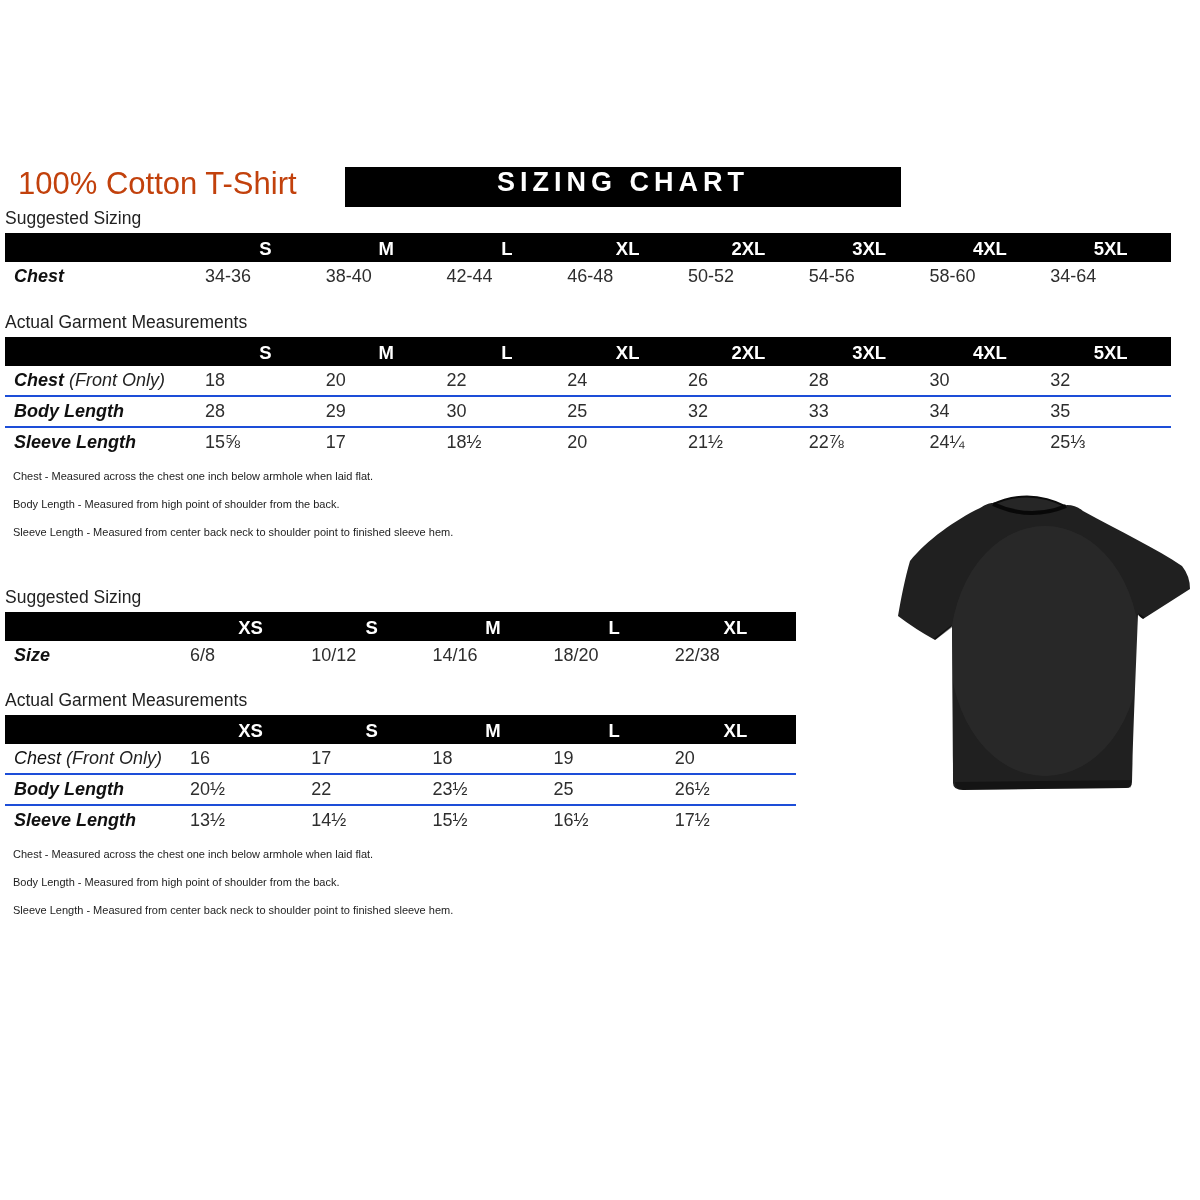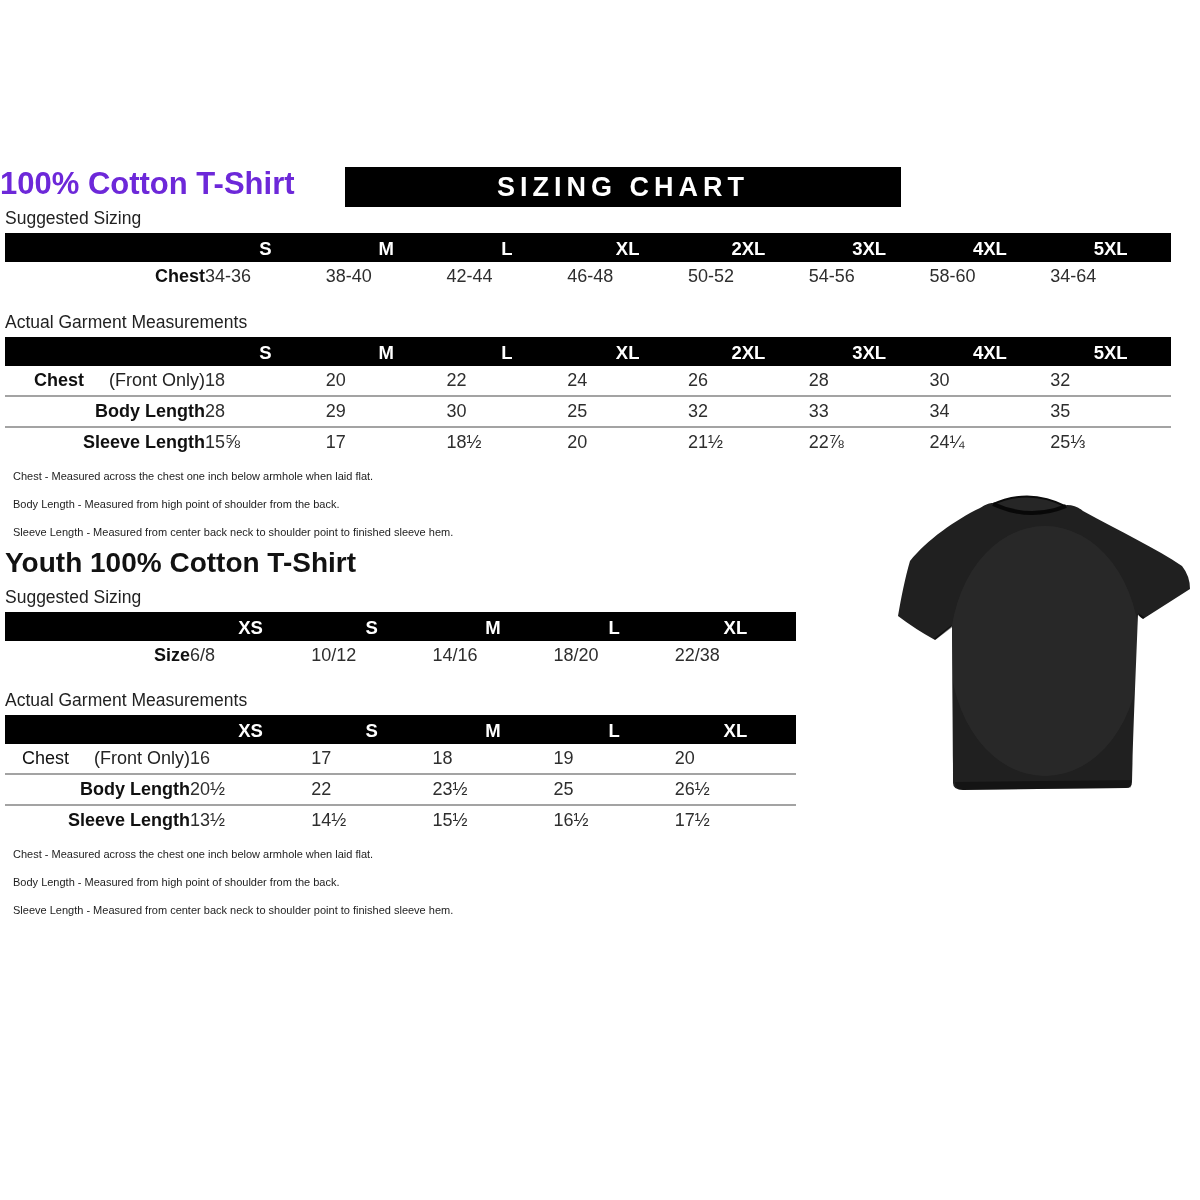--- a/index.html
+++ b/index.html
@@ -1,35 +1,35 @@
 <!DOCTYPE html>
 <html><head>
 <meta charset="utf-8">
 <style>
   html,body{margin:0;padding:0;background:#fff;}
   .page{position:relative;width:1200px;height:1200px;background:#ffffff;overflow:hidden;
         font-family:"Liberation Sans", sans-serif;color:#1a1a1a;}
 
-  .title{position:absolute;left:0;top:166px;font-size:31px;font-weight:700;color:#6d28d9;}
+  .title{position:absolute;left:18px;top:166px;font-size:31px;font-weight:400;color:#c2410c;}
   .banner{position:absolute;left:345px;top:167px;width:556px;height:40px;background:#000;
-          display:flex;align-items:center;justify-content:center;}
+          display:flex;justify-content:center;}
   .banner span{color:#fff;font-weight:bold;font-size:27px;letter-spacing:5px;}
 
   .sec-label{position:absolute;font-size:17.5px;color:#222;padding-bottom:4px;
              border-bottom:6px solid #000000;}
   .w-adult{width:1166px;} .w-youth{width:791px;}
 
   table.tbl{position:absolute;border-collapse:collapse;table-layout:fixed;}
   table.tbl thead th{background:#000;color:#fff;font-size:18.5px;font-weight:bold;
                      height:26px;padding:0;text-align:center;}
   table.tbl tbody td{font-size:18px;color:#2e2e2e;height:29px;padding:0;}
-  table.tbl tbody td.rowlabel{text-align:right;padding-left:9px;color:#101010;}
-  table.tbl tbody tr + tr{border-top:2px solid #a3a3a3;}
+  table.tbl tbody td.rowlabel{text-align:left;padding-left:9px;color:#101010;font-style:italic;}
+  table.tbl tbody tr + tr{border-top:2px solid #1d4ed8;}
   .t-adult th.corner{width:200px;} .t-youth th.corner{width:185px;}
-  .b{font-weight:bold;} .sfx{font-weight:normal;color:#222;margin-left:20px;}
+  .b{font-weight:bold;} .sfx{font-weight:normal;color:#222;}
 
   .youth-title{position:absolute;left:5px;top:547px;font-size:28px;font-weight:bold;color:#121212;}
   .notes{position:absolute;font-size:11px;color:#1d1d1d;line-height:28px;}
   .shirt{position:absolute;left:895px;top:486px;width:300px;height:320px;}
 </style>
 </head>
 <body>
 
 <div class="page">
 
@@ -120,21 +120,20 @@
         </tr>
       </tbody>
     </table>
 
   <div class="notes" style="left:13px;top:462px;">
     <div>Chest - Measured across the chest one inch below armhole when laid flat.</div>
     <div>Body Length - Measured from high point of shoulder from the back.</div>
     <div>Sleeve Length - Measured from center back neck to shoulder point to finished sleeve hem.</div>
   </div>
 
-  <div class="youth-title">Youth 100% Cotton T-Shirt</div>
 
   <div class="sec-label w-youth" style="left:5px;top:587px;">Suggested Sizing</div>
   <table class="tbl t-youth w-youth" style="left:5px;top:615px;">
       <thead>
         <tr>
           <th class="corner"></th>
           <th>XS</th>
           <th>S</th>
           <th>M</th>
           <th>L</th>

